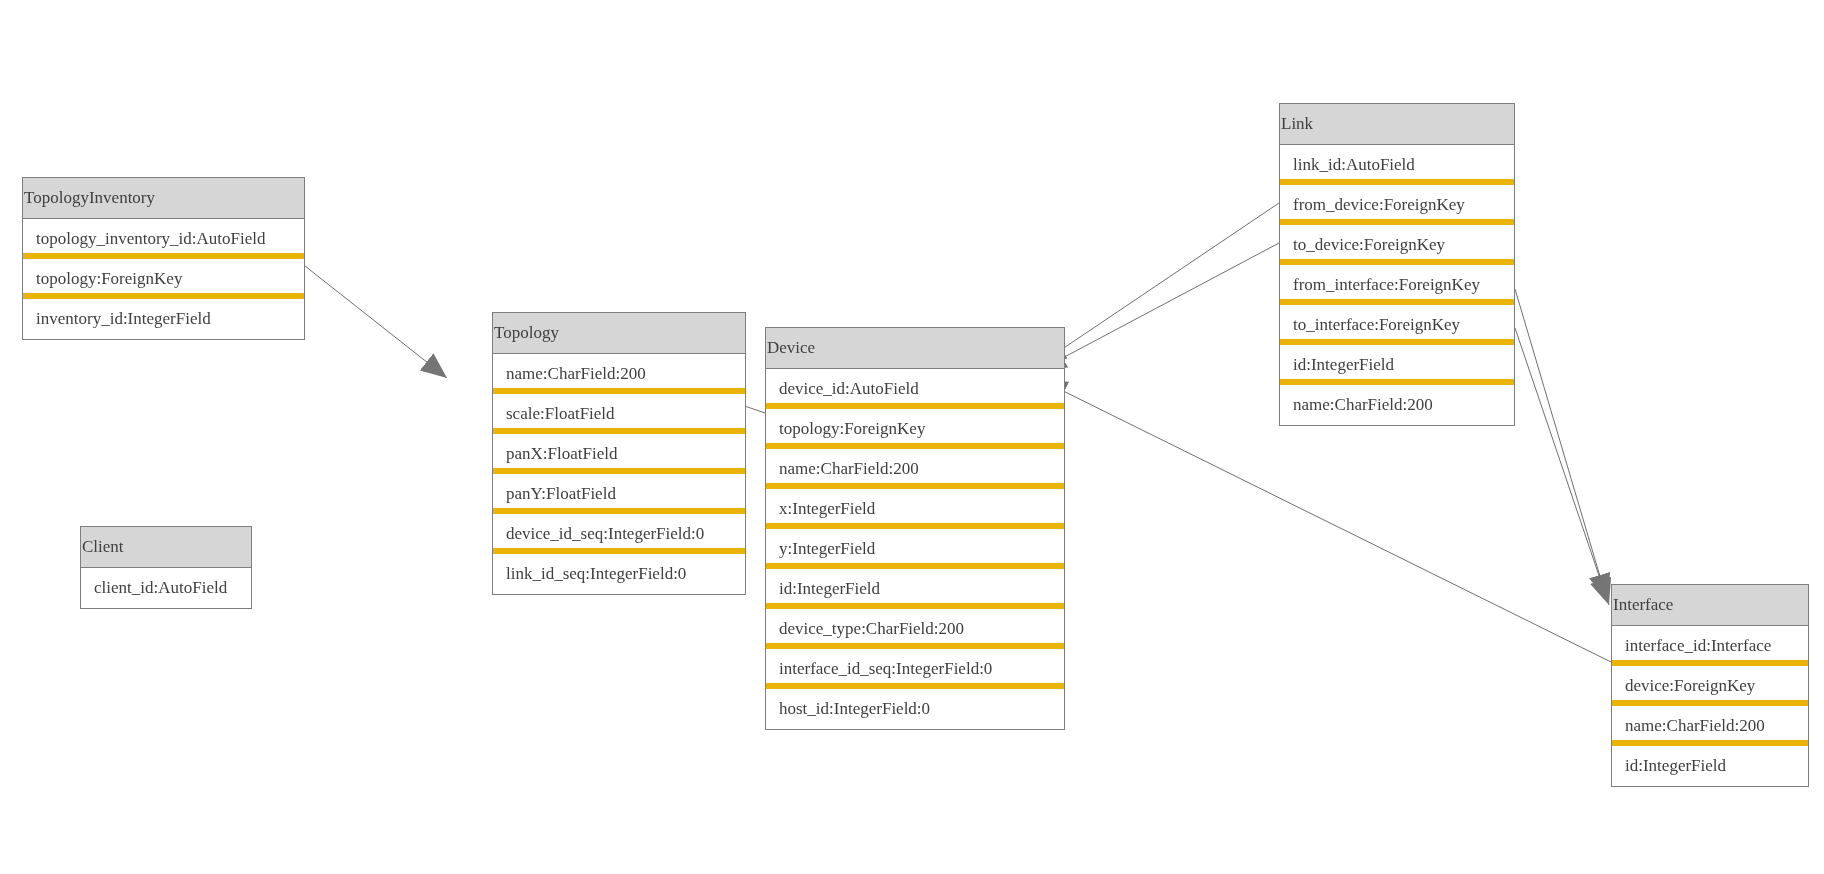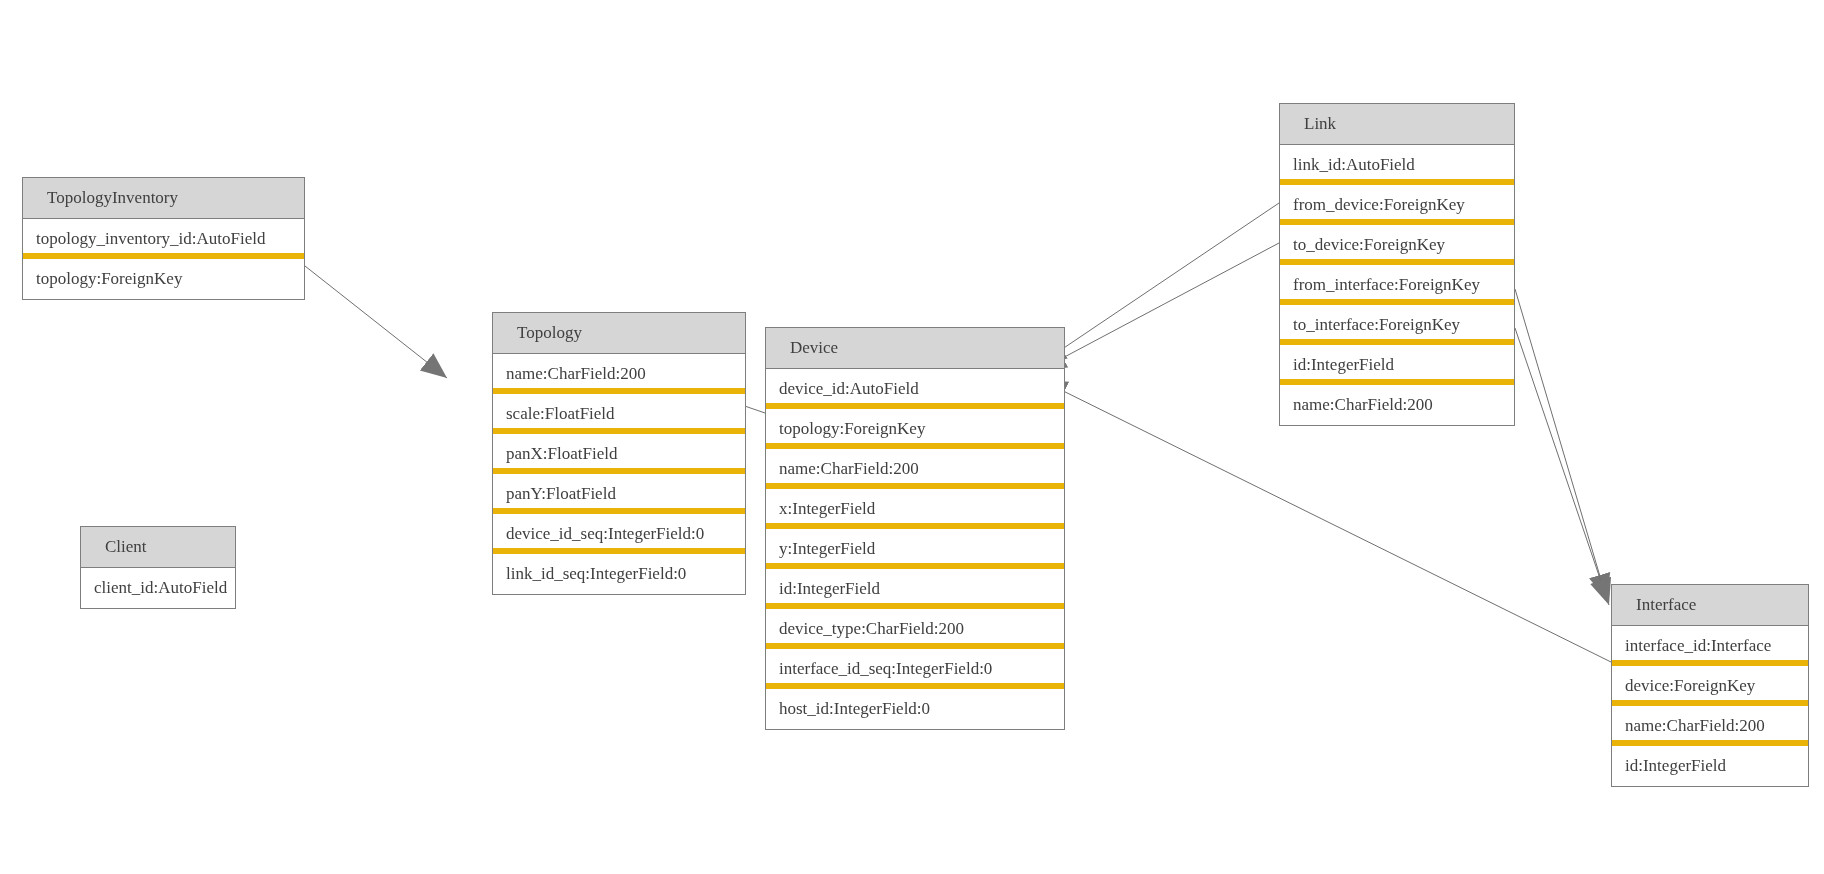--- a/index.html
+++ b/index.html
@@ -27,21 +27,21 @@
     box-sizing: border-box;
     border: 1px solid #7e7e7e;
     background: #ffffff;
     font-size: 17px;
     color: #404040;
   }
   .entity-header {
     box-sizing: border-box;
     height: 41px;
     line-height: 40px;
-    padding-left: 24px;
+    padding-left: 1px;
     background: #d6d6d6;
     border-bottom: 1px solid #7e7e7e;
     white-space: nowrap;
     overflow: hidden;
   }
   .entity-field {
     box-sizing: border-box;
     height: 40px;
     line-height: 39px;
     padding-left: 13px;
@@ -71,31 +71,32 @@
         <line x1="1611" y1="662" x2="1041" y2="380" stroke="#6f6f6f" stroke-width="1" marker-end="url(#arrowhead)"></line>
         <line x1="1515" y1="289" x2="1607" y2="600" stroke="#6f6f6f" stroke-width="1" marker-end="url(#arrowhead)"></line>
         <line x1="1515" y1="328" x2="1609" y2="605" stroke="#6f6f6f" stroke-width="1" marker-end="url(#arrowhead)"></line>
       </g>
   </svg>
   <div id="entities">
       <div class="entity" style="left: 22px; top: 177px; width: 283px;">
         <div class="entity-header">TopologyInventory</div>
         <div class="entity-field">topology_inventory_id:AutoField</div>
         <div class="entity-field">topology:ForeignKey</div>
+        <div class="entity-field">inventory_id:IntegerField</div>
       </div>
       <div class="entity" style="left: 448px; top: 312px; width: 254px; margin-left: 44px;">
         <div class="entity-header">Topology</div>
         <div class="entity-field">name:CharField:200</div>
         <div class="entity-field">scale:FloatField</div>
         <div class="entity-field">panX:FloatField</div>
         <div class="entity-field">panY:FloatField</div>
         <div class="entity-field">device_id_seq:IntegerField:0</div>
         <div class="entity-field">link_id_seq:IntegerField:0</div>
       </div>
-      <div class="entity" style="left: 80px; top: 526px; width: 156px;">
+      <div class="entity" style="left: 80px; top: 526px; width: 172px;">
         <div class="entity-header">Client</div>
         <div class="entity-field">client_id:AutoField</div>
       </div>
       <div class="entity" style="left: 765px; top: 327px; width: 300px;">
         <div class="entity-header">Device</div>
         <div class="entity-field">device_id:AutoField</div>
         <div class="entity-field">topology:ForeignKey</div>
         <div class="entity-field">name:CharField:200</div>
         <div class="entity-field">x:IntegerField</div>
         <div class="entity-field">y:IntegerField</div>

